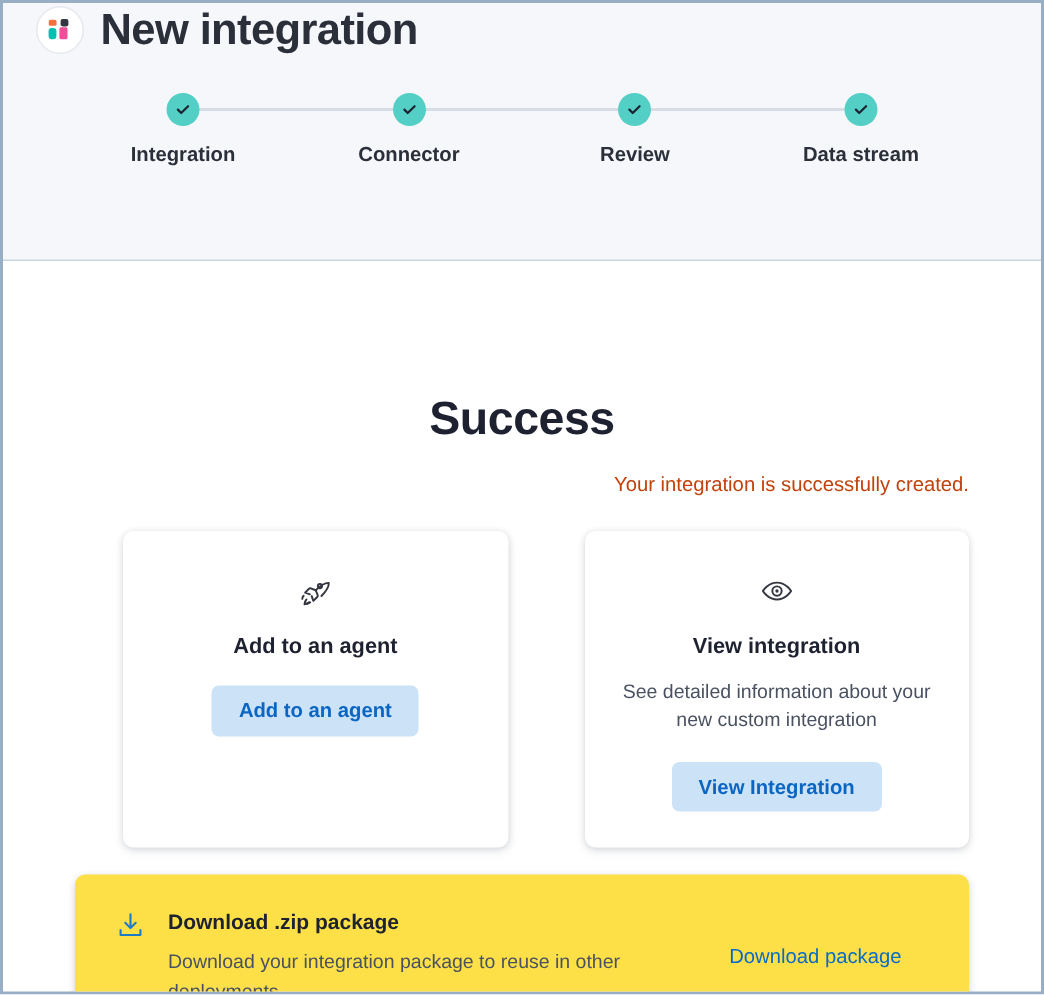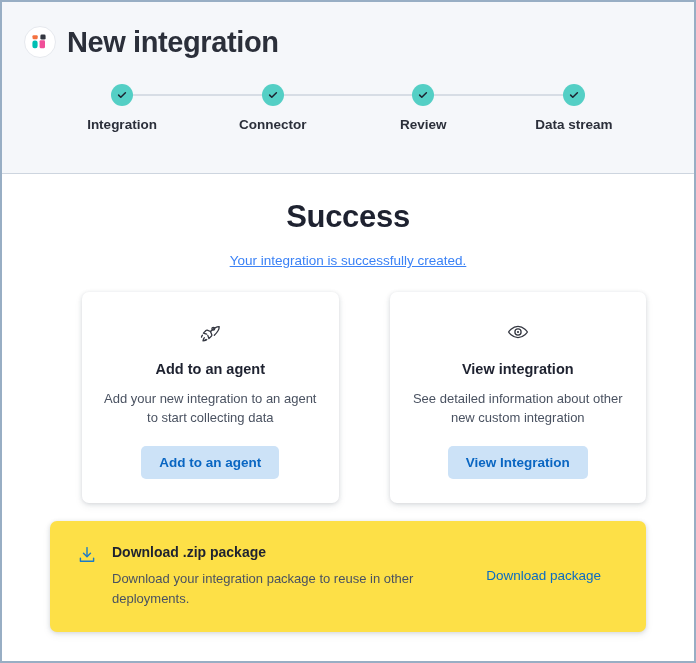--- a/index.html
+++ b/index.html
@@ -27,21 +27,21 @@
     background: #f5f7fa;
     border-bottom: 1px solid #cdd5df;
     padding: 0;
     height: 172px;
     box-sizing: border-box;
   }
 
   .header-title-row {
     display: flex;
     align-items: center;
-    padding: 24px 0 0 22px;
+    padding: 2px 0 0 22px;
   }
 
   .brand-logo {
     width: 30px;
     height: 30px;
     border-radius: 50%;
     background: #ffffff;
     border: 1px solid #e6e9ee;
     display: flex;
     align-items: center;
@@ -106,29 +106,28 @@
   .body-area {
     padding: 0 48px;
   }
 
   .success-heading {
     text-align: center;
     font-size: 31px;
     font-weight: bold;
     color: #1e2230;
     letter-spacing: -0.3px;
-    margin: 26px 0 0 0;
+    margin: 88px 0 0 0;
     line-height: 1.1;
   }
   .success-sub {
-    text-align: center;
+    text-align: right;
     font-size: 13.5px;
-    color: #3b82f6;
+    color: #c2410c;
     margin: 19px 0 0 0;
-    text-decoration: underline;
   }
 
   
   .cards-row {
     display: flex;
     gap: 19px;
     margin-top: 24px;
   }
   .card {
     flex: 1;
@@ -303,34 +302,33 @@
           <svg width="24" height="24" viewBox="0 0 24 24" fill="none" stroke="#343741" stroke-width="1.3" stroke-linecap="round" stroke-linejoin="round" aria-hidden="true">
             <path d="M12.5 11.5c3.6-3.6 7-5 8.7-4.9.1 1.7-1.3 5.1-4.9 8.7"></path>
             <path d="M12.5 11.5 9.2 10.2c-.4-.1-.9 0-1.2.3l-2.6 2.6 3.2 1.1"></path>
             <path d="m12.5 11.5 1.3 3.3c.1.4 0 .9-.3 1.2l-2.6 2.6-1.1-3.2"></path>
             <circle cx="15.3" cy="8.7" r="1.4"></circle>
             <path d="M6.3 17.7c-1 1-1.3 3.1-1.3 3.1s2.1-.3 3.1-1.3"></path>
             <path d="M4.4 15.2c-.7.7-.9 2-.9 2M8.8 19.6c-.7.7-2 .9-2 .9"></path>
           </svg>
         </span>
         <div class="card-title">Add to an agent</div>
-        <div class="card-desc">Add your new integration to an agent to start collecting data</div>
         <button class="pill-button">Add to an agent</button>
       </div>
 
       <div class="card">
         <span class="card-icon">
           <svg width="24" height="24" viewBox="0 0 24 24" fill="none" stroke="#343741" stroke-width="1.3" stroke-linecap="round" stroke-linejoin="round" aria-hidden="true">
             <path d="M2.6 12s3.4-5.6 9.4-5.6S21.4 12 21.4 12s-3.4 5.6-9.4 5.6S2.6 12 2.6 12z"></path>
             <circle cx="12" cy="12" r="3.1"></circle>
             <circle cx="12" cy="12" r="1.1" fill="#343741" stroke="none"></circle>
           </svg>
         </span>
         <div class="card-title">View integration</div>
-        <div class="card-desc">See detailed information about other new custom integration</div>
+        <div class="card-desc">See detailed information about your new custom integration</div>
         <button class="pill-button">View Integration</button>
       </div>
 
     </div>
 
     <div class="download-panel">
       <span class="dl-icon">
         <svg width="20" height="20" viewBox="0 0 20 20" fill="none" stroke="#1a7bc9" stroke-width="1.4" stroke-linecap="round" stroke-linejoin="round" aria-hidden="true">
           <path d="M10 2.6v8.6"></path>
           <path d="m6.5 8.2 3.5 3.5 3.5-3.5"></path>

